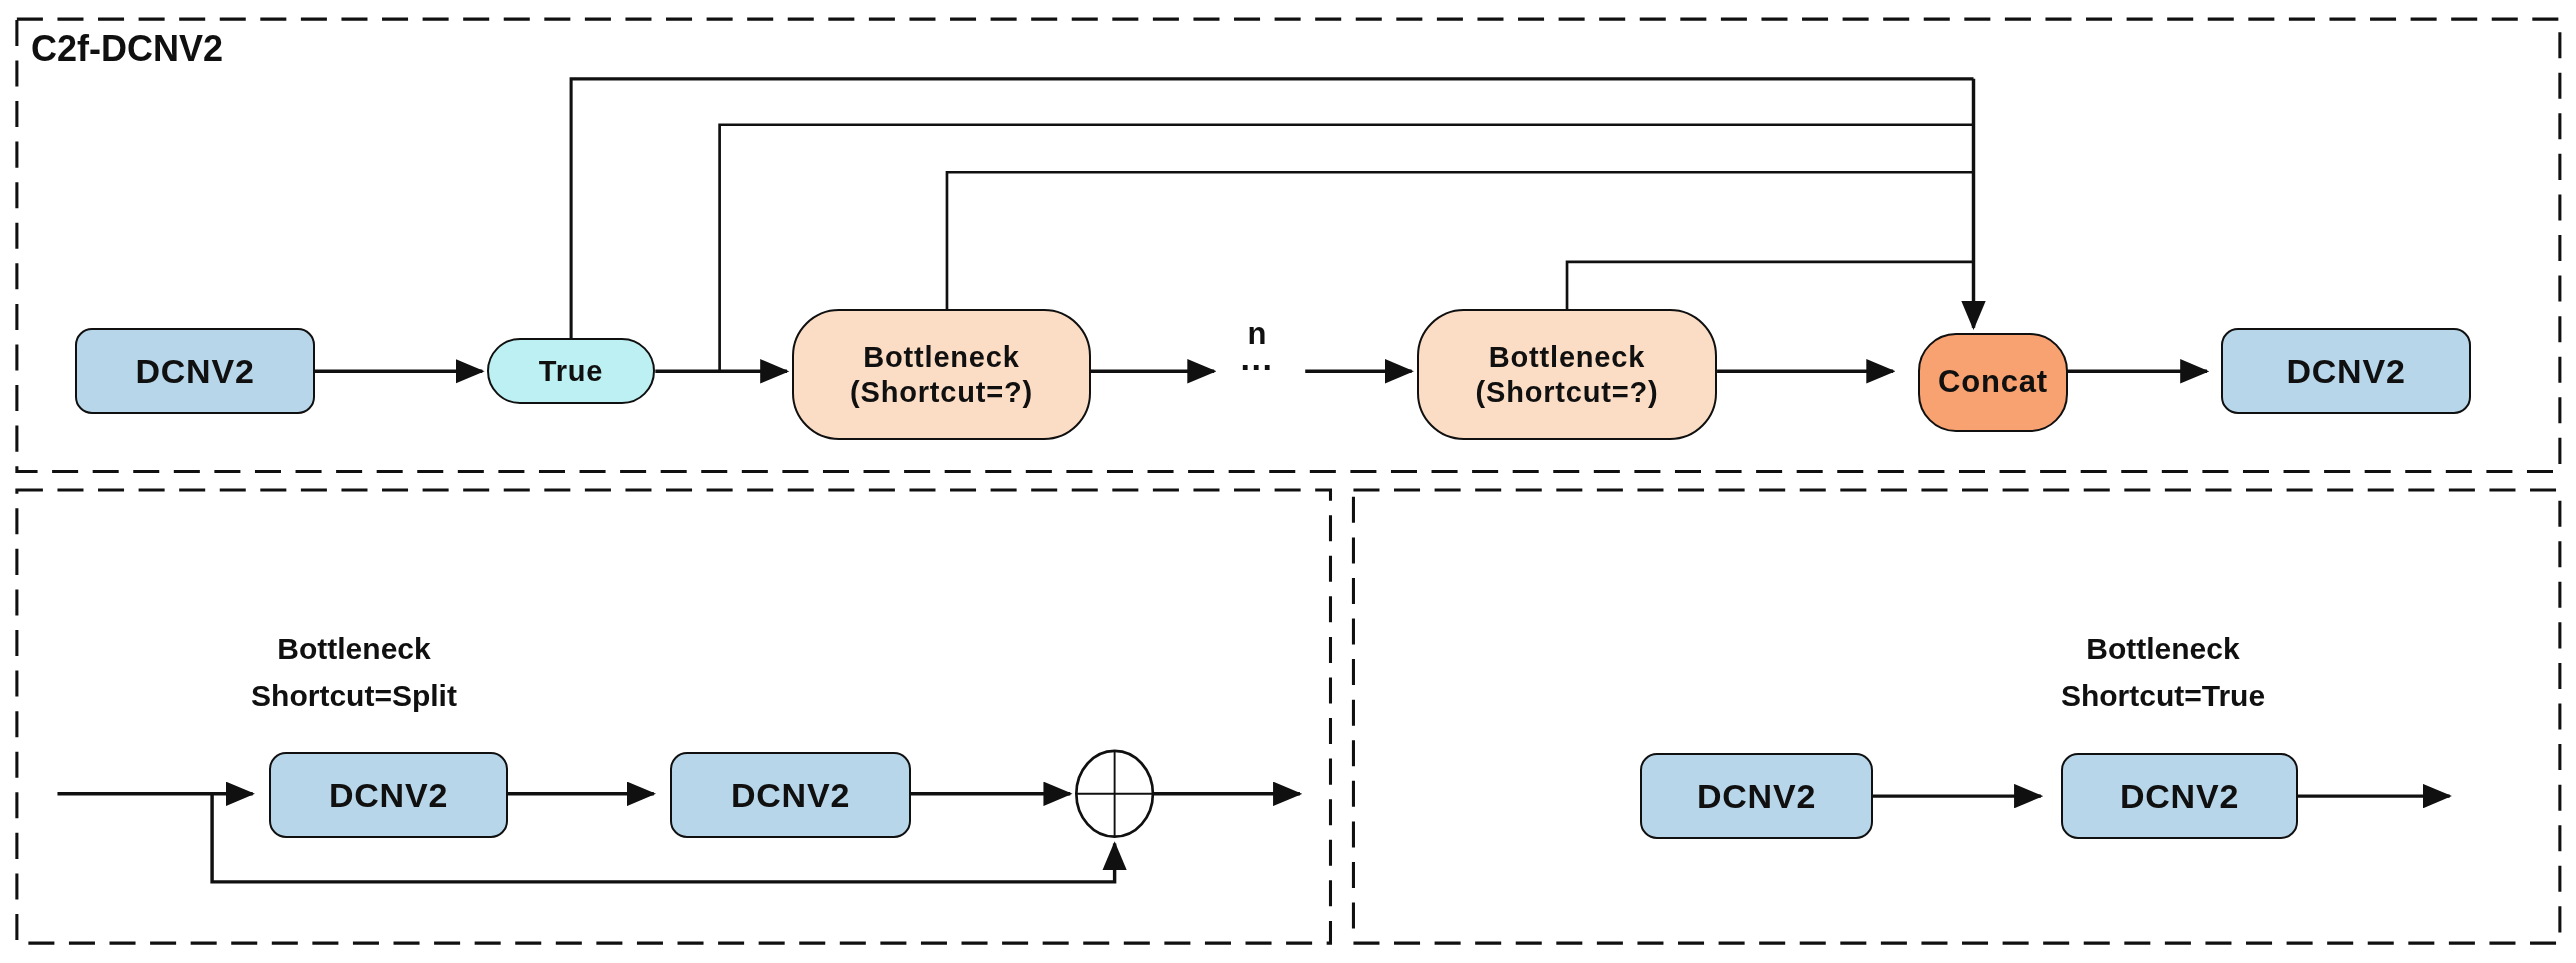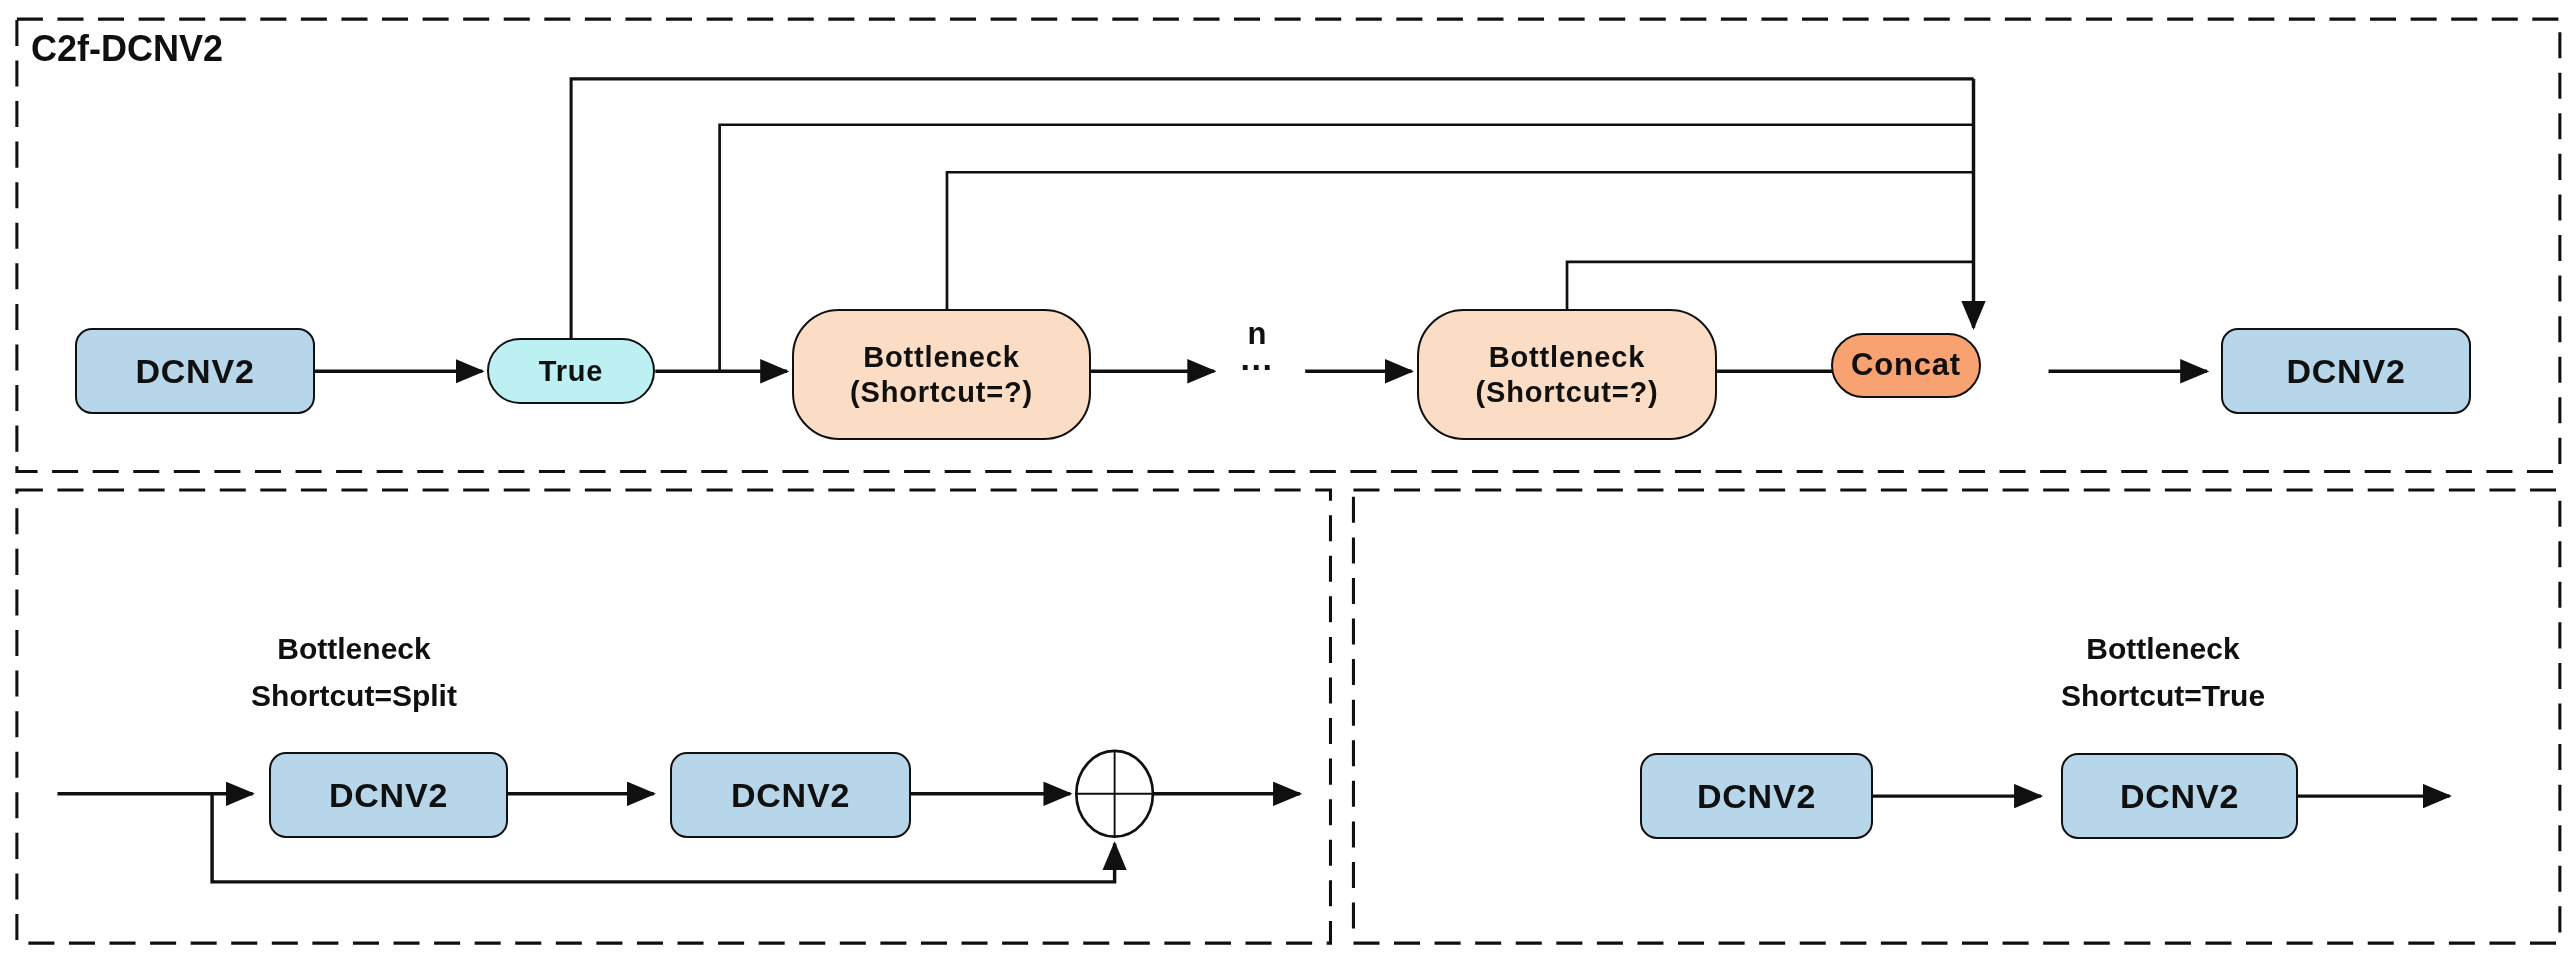--- a/index.html
+++ b/index.html
@@ -129,21 +129,21 @@
   </div>
 
   <div class="repeat-label repeat-n" style="left:1257px; top:318px;">n</div>
   <div class="repeat-label repeat-dots" style="left:1257px; top:346px;">...</div>
 
   <div class="node node-bneck fill-bneck" style="left:1417px; top:309px; width:300px; height:131px;">
     <span>Bottleneck</span>
     <span>(Shortcut=?)</span>
   </div>
 
-  <div class="node node-concat fill-concat" style="left:1831px; top:333px; width:150px; height:65px;">
+  <div class="node node-concat fill-concat" style="left:1918px; top:333px; width:150px; height:99px;">
     <span>Concat</span>
   </div>
 
   <div class="node node-dcnv2 fill-conv" style="left:2212px; top:328px; width:250px; height:86px;">
     <span>DCNV2</span>
   </div>
 
   <div class="group-label" style="left:354px; top:626px;">
     <div>Bottleneck</div>
     <div>Shortcut=Split</div>

